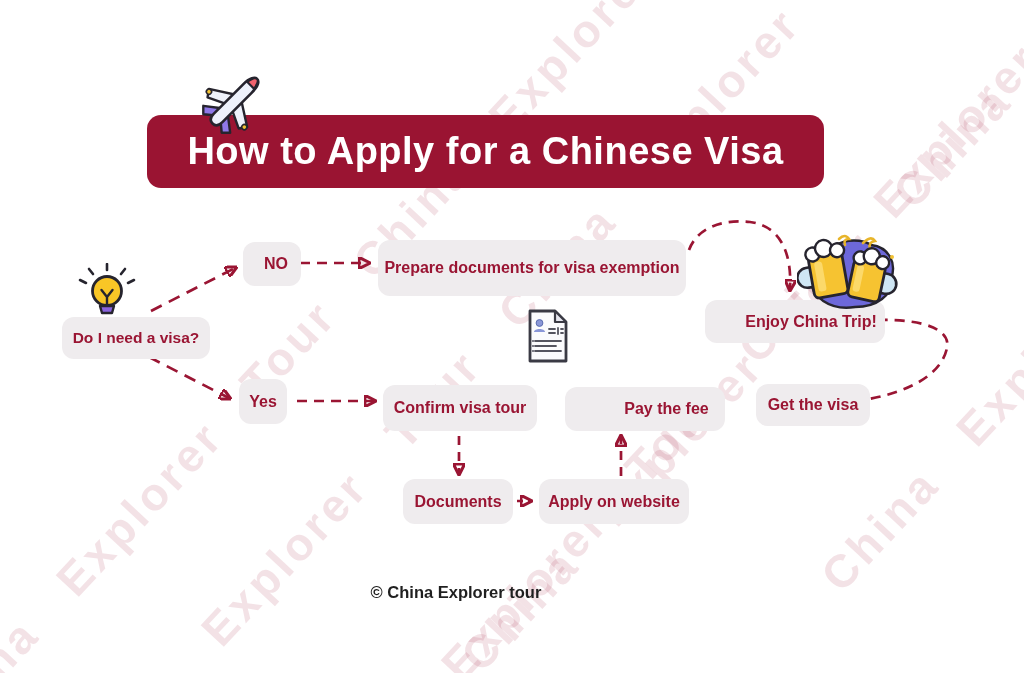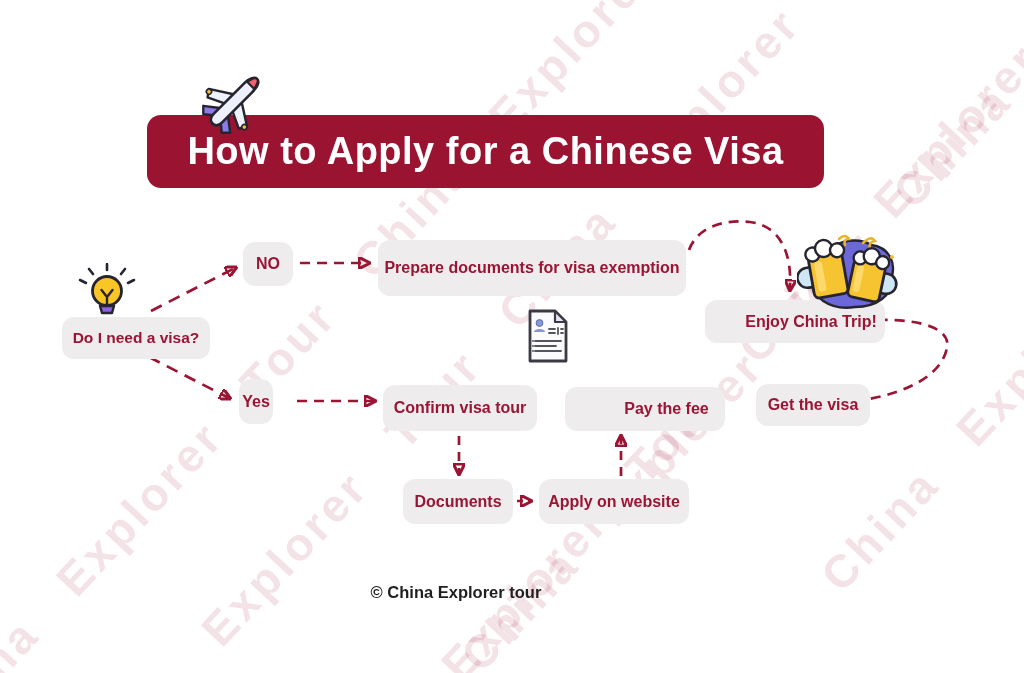--- a/index.html
+++ b/index.html
@@ -152,30 +152,30 @@
         <circle cx="58" cy="26" r="6.5"></circle>
         <circle cx="69" cy="22" r="8"></circle>
         <circle cx="81" cy="26" r="6.5"></circle>
       </g>
     </g>
   </svg>
 
   <div class="node" style="left:62px;top:317px;width:148px;height:42px;">
     <span>Do I need a visa?</span>
   </div>
-  <div class="node small" style="left:243px;top:242px;width:50px;height:44px;">
+  <div class="node small" style="left:243px;top:242px;width:50px;height:44px;padding-left:8px;">
     <span>NO</span>
   </div>
   <div class="node small" style="left:378px;top:240px;width:308px;height:56px;">
     <span>Prepare documents for visa exemption</span>
   </div>
   <div class="node small" style="left:705px;top:300px;width:148px;height:43px;padding-left:32px;">
     <span>Enjoy China Trip!</span>
   </div>
-  <div class="node small" style="left:239px;top:379px;width:34px;height:45px;">
+  <div class="node small" style="left:239px;top:379px;width:48px;height:45px;">
     <span>Yes</span>
   </div>
   <div class="node small" style="left:383px;top:385px;width:154px;height:46px;">
     <span>Confirm visa tour</span>
   </div>
   <div class="node small" style="left:565px;top:387px;width:117px;height:44px;padding-left:43px;">
     <span>Pay the fee</span>
   </div>
   <div class="node small" style="left:756px;top:384px;width:114px;height:42px;">
     <span>Get the visa</span>

